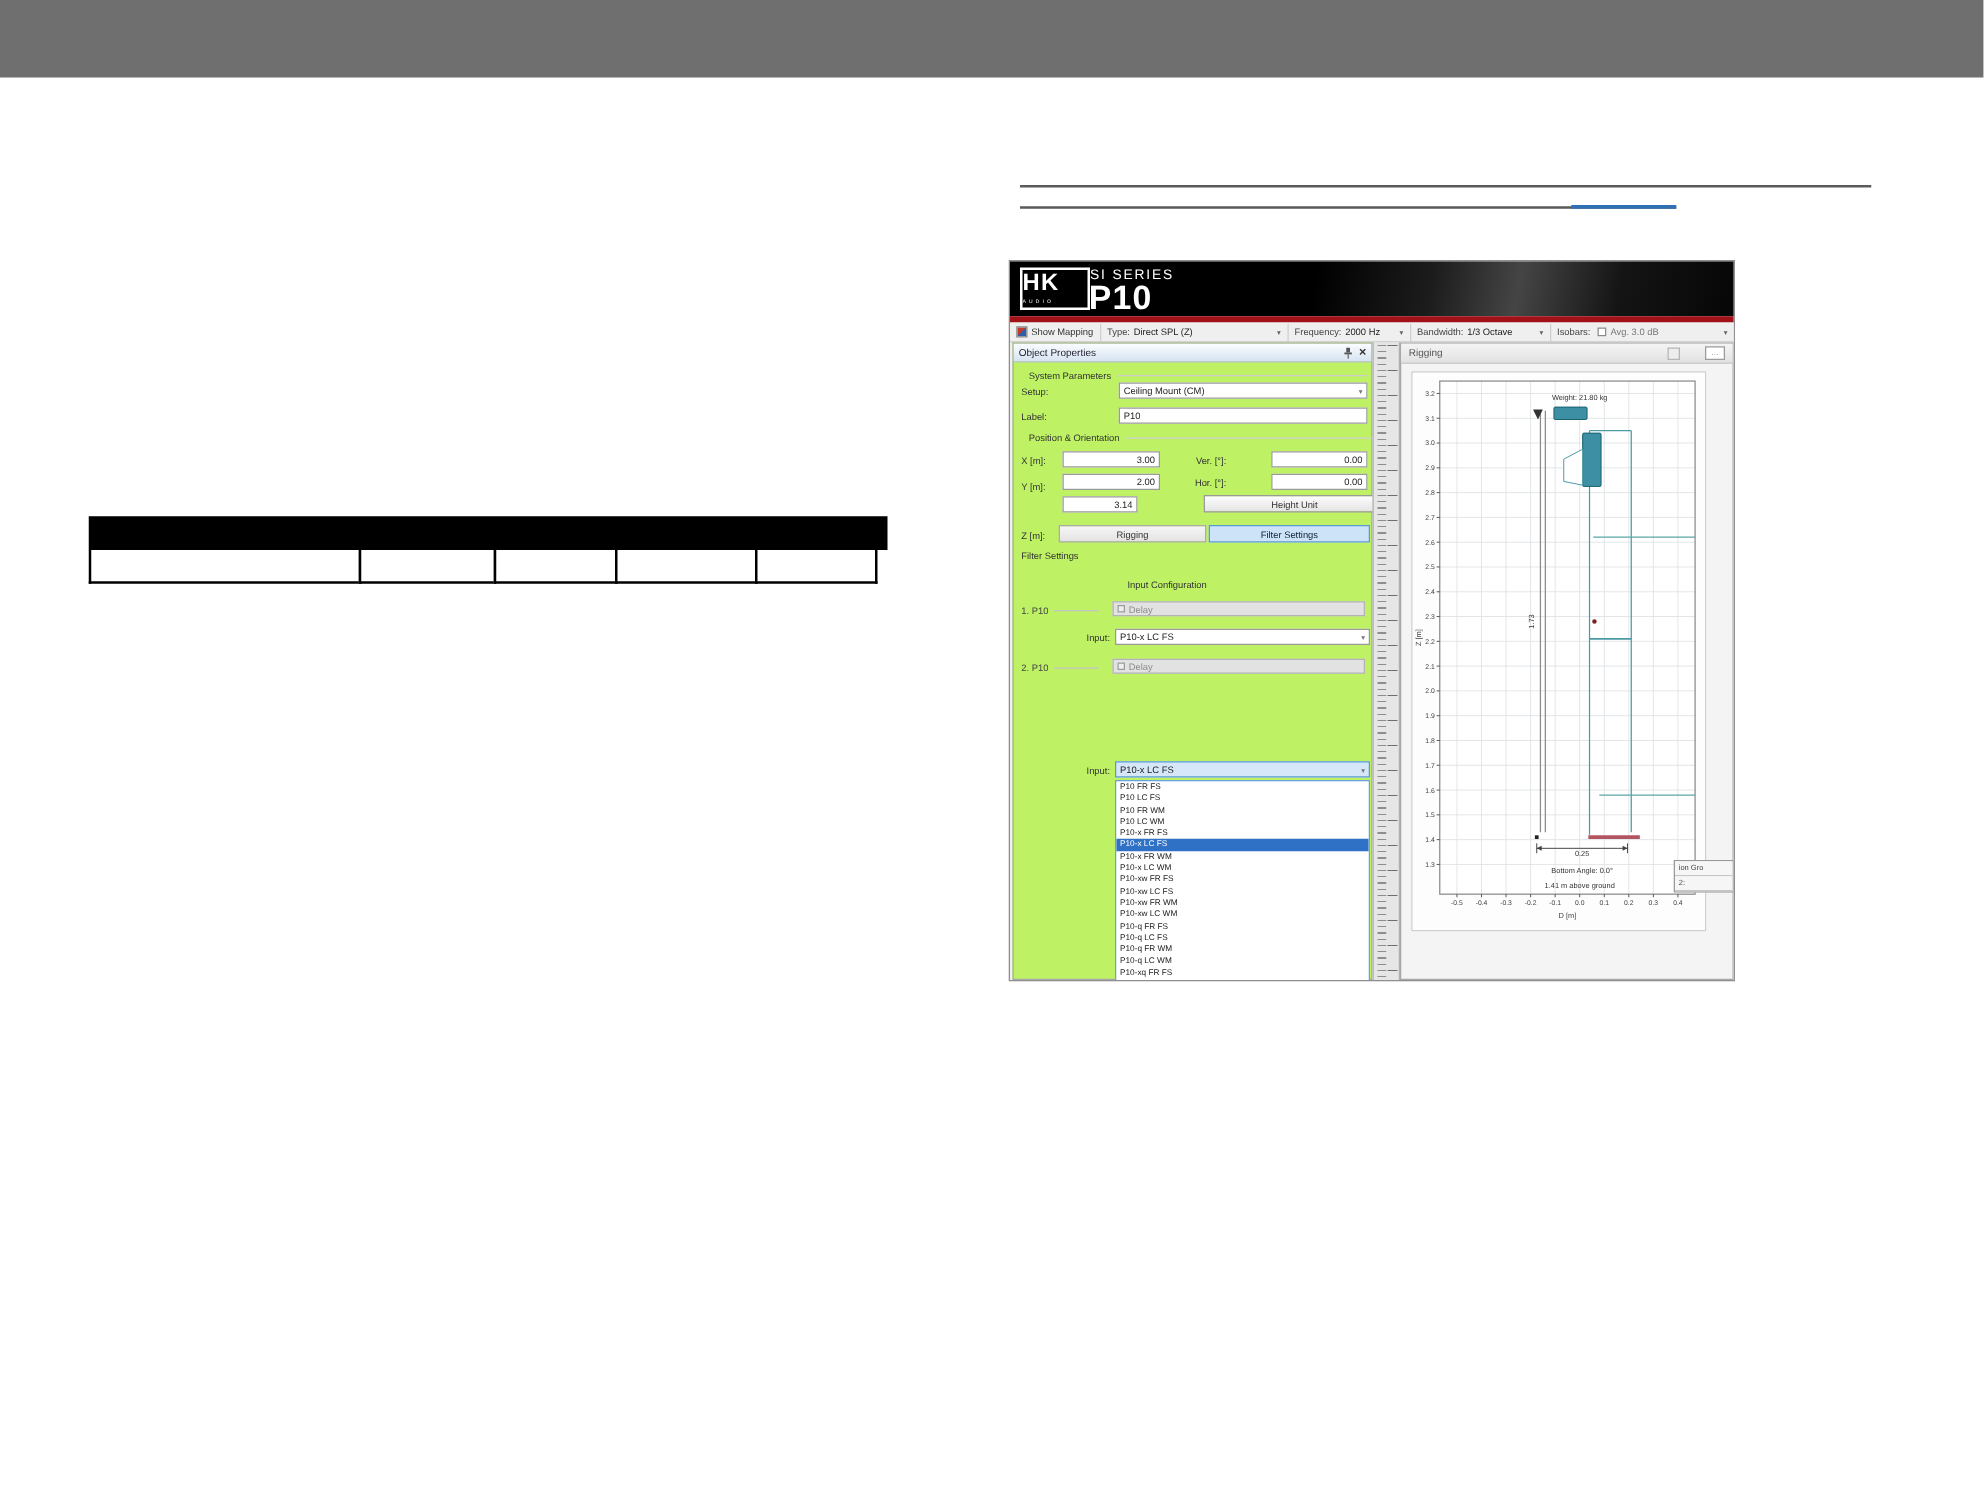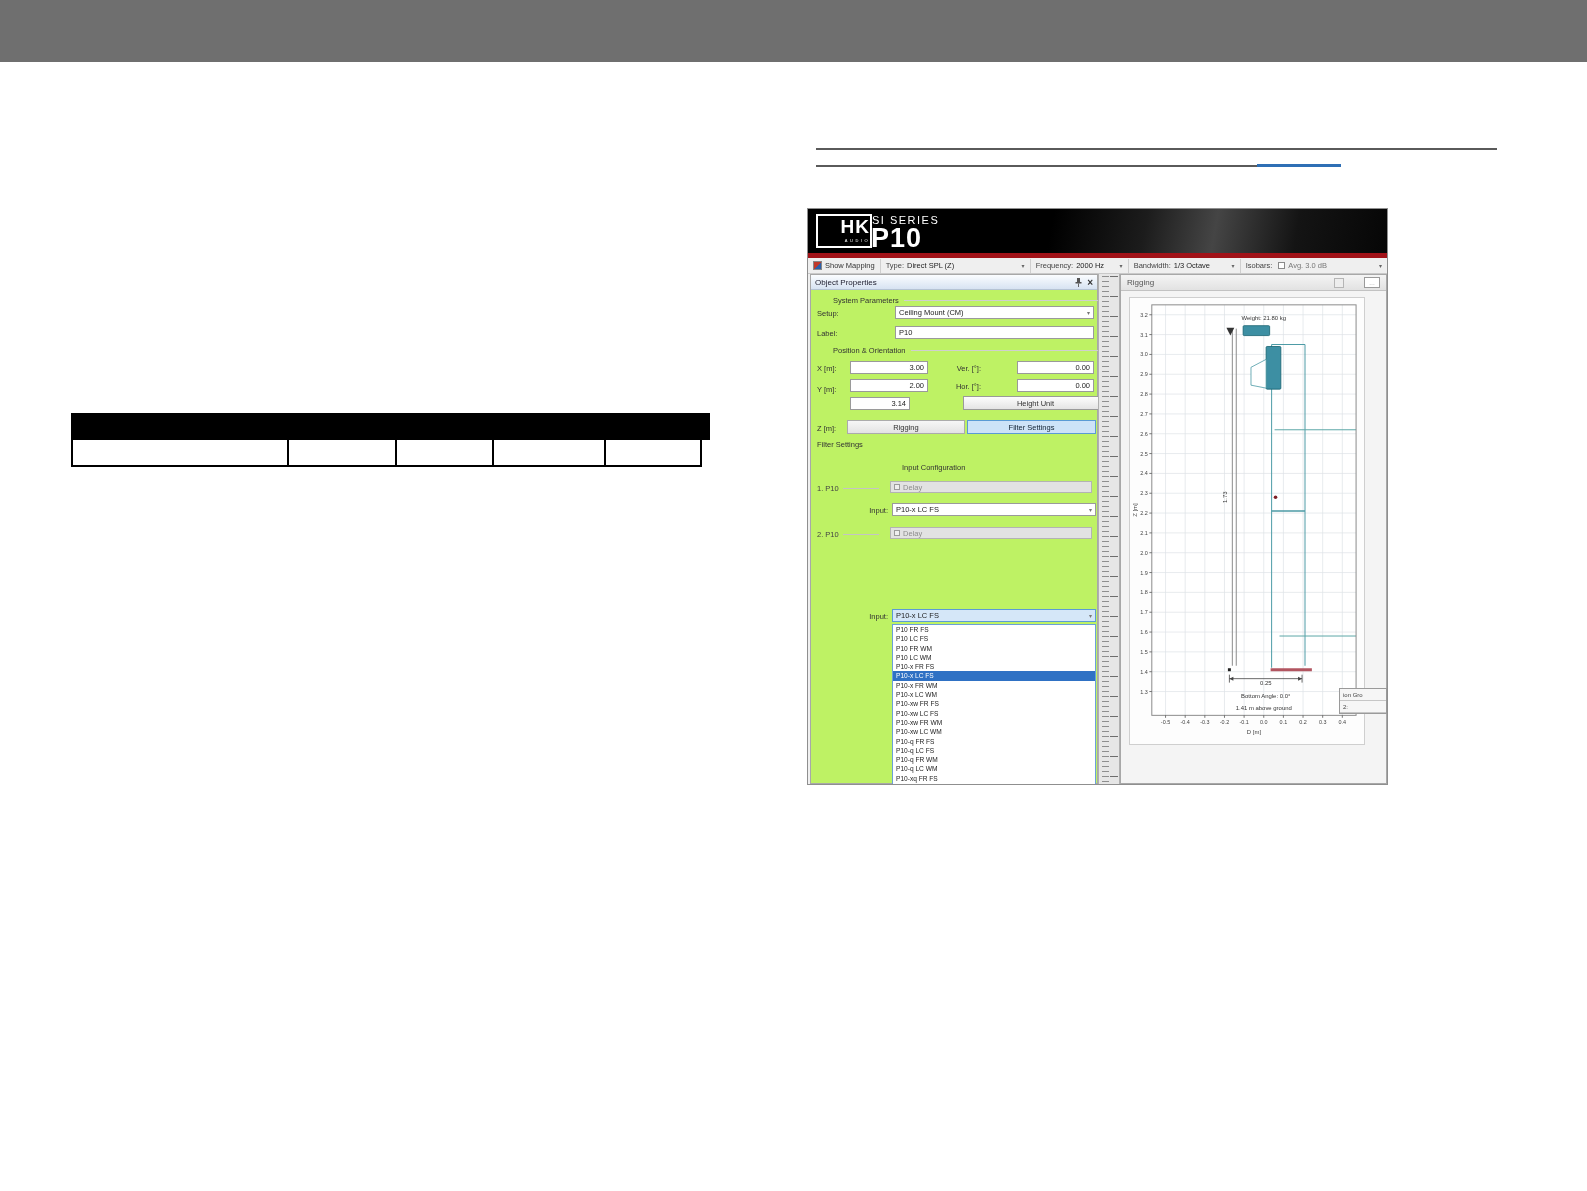--- a/index.html
+++ b/index.html
@@ -17,21 +17,21 @@
   .doc-table .trow { display:flex; height:27px; }
   .doc-table .tcell { border:2px solid #000; border-top:none; background:#fff; height:27px; }
   .doc-table .tcell + .tcell { border-left:2px solid #000; margin-left:-2px; }
   .c1{width:218px;} .c2{width:110px;} .c3{width:99px;} .c4{width:114px;} .c5{width:98px;}
 
   
   .app { position:absolute; left:807px; top:208px; width:581px; height:577px; background:#f0f0f0; border:1px solid #8f8f8f; overflow:hidden; }
 
   .app-header { position:absolute; left:0; top:0; width:100%; height:44px;
     background:linear-gradient(100deg,#000 42%,#1c1c1c 58%,#454545 70%,#141414 84%,#060606 100%); }
-  .logo { position:absolute; left:8px; top:5px; width:56px; height:34px; border:2px solid #fff; color:#fff; text-align:right; }
+  .logo { position:absolute; left:8px; top:5px; width:56px; height:34px; border:2px solid #fff; color:#fff; text-align:left; }
   .logo .hk { font-weight:bold; font-size:19px; line-height:22px; letter-spacing:1px; }
   .logo .sub { font-size:4px; letter-spacing:2.5px; line-height:5px; }
   .series { position:absolute; left:64px; top:5px; color:#fff; font-size:11px; letter-spacing:1.5px; }
   .model { position:absolute; left:63px; top:14px; color:#fff; font-size:27px; font-weight:bold; letter-spacing:1px; }
   .stripe { position:absolute; left:0; top:44px; width:100%; height:5px; background:#a11218; }
 
   .toolbar { position:absolute; left:0; top:49px; width:100%; height:16px; background:#efefef; border-bottom:1px solid #c9c9c9;
     display:flex; align-items:center; font-size:7.5px; color:#333; }
   .tb-seg { display:flex; align-items:center; height:14px; padding:0 5px; border-right:1px solid #cfcfcf; white-space:nowrap; }
   .tb-label { color:#444; margin-right:3px; }
@@ -40,21 +40,21 @@
   .map-icon { width:9px; height:9px; margin-right:3px; background:linear-gradient(135deg,#c0392b 50%,#2d5fa8 50%); border:1px solid #888; }
   .cbx { width:7px; height:7px; border:1px solid #8a8a8a; background:#fff; display:inline-block; margin:0 3px; }
 
   
   .op { position:absolute; left:2px; top:65px; width:288px; height:510px; background:#bef264; border:1px solid #a8a8a8; font-size:7.5px; color:#333; }
   .op-title { position:absolute; left:0; top:0; width:100%; height:15px; background:linear-gradient(#fbfdff,#d7e3f2);
     border-bottom:1px solid #b5c3d4; display:flex; align-items:center; padding:0 4px; font-size:8px; color:#223; }
   .op-title .sp { flex:1; }
   .pin { width:9px; height:9px; margin-right:4px; }
   .xicon { color:#333; font-size:10px; line-height:9px; font-weight:bold; }
-  .sec { position:absolute; left:22px; color:#333; display:flex; align-items:center; white-space:nowrap; }
+  .sec { position:absolute; left:12px; color:#333; display:flex; align-items:center; white-space:nowrap; }
   .sec:after { content:""; display:inline-block; width:200px; height:1px; background:#cfcfcf; margin-left:5px; }
   .row-label { position:absolute; left:6px; color:#333; }
   .rlabel-r { position:absolute; text-align:right; }
   .field { position:absolute; height:13px; background:#fff; border:1px solid #9a9a9a; font-size:7.5px; display:flex; align-items:center; padding:0 3px; color:#222; }
   .field.num { justify-content:flex-end; }
   .combo { position:absolute; height:13px; background:#fff; border:1px solid #9a9a9a; display:flex; align-items:center; padding:0 3px; color:#222; }
   .combo .sp { flex:1; }
   .combo .arr { color:#777; font-size:6px; }
   .btn { position:absolute; height:14px; background:linear-gradient(#fdfdfd,#e4e4e4); border:1px solid #9a9a9a; display:flex; align-items:center; justify-content:center; color:#333; }
   .tab { position:absolute; height:14px; display:flex; align-items:center; justify-content:center; font-size:7.5px; }

